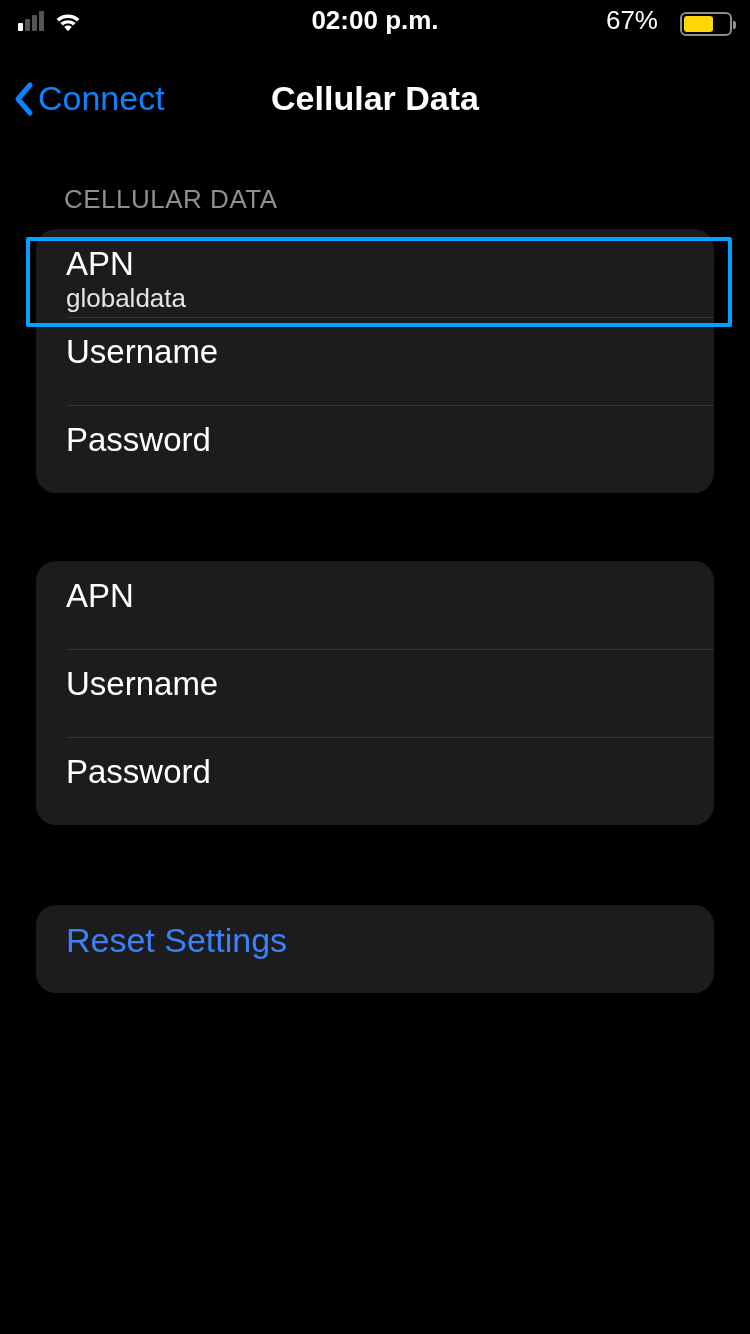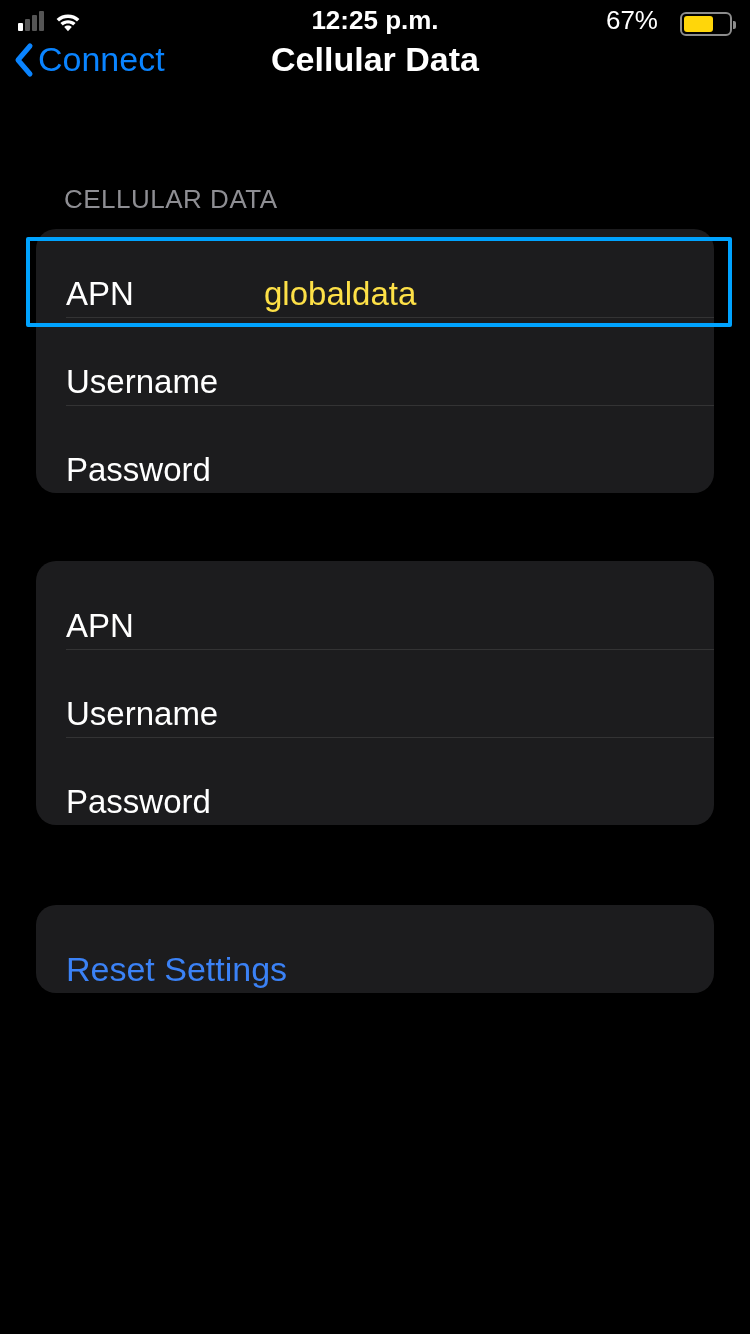--- a/index.html
+++ b/index.html
@@ -91,21 +91,21 @@
     .battery-fill {
       height: 100%;
       width: 67%;
       background: #ffd60a;
       border-radius: 3px;
     }
     
     .nav-bar {
       height: 78px;
       display: flex;
-      align-items: flex-start;
+      align-items: flex-end;
       padding: 0 12px;
       position: relative;
     }
     .back-btn {
       display: flex;
       align-items: center;
       color: #0a84ff;
       font-size: 34px;
       font-weight: 400;
       gap: 2px;
@@ -133,24 +133,25 @@
       letter-spacing: 0.5px;
       padding: 0 28px 14px 28px;
     }
     .group {
       background: #1c1c1e;
       border-radius: 20px;
       overflow: hidden;
     }
     .row {
       display: flex;
-      align-items: flex-end;
-      padding: 4px 30px;
+      align-items: flex-start;
+      padding: 16px 30px;
       height: 88px;
       position: relative;
+      flex-direction: column;
     }
     .row + .row::before {
       content: "";
       position: absolute;
       top: 0;
       left: 30px;
       right: 0;
       height: 1px;
       background: rgba(255,255,255,0.1);
     }
@@ -158,22 +159,22 @@
       font-size: 33px;
       color: #fff;
       width: 198px;
       flex-shrink: 0;
     }
     .row-input {
       flex: 1;
       background: transparent;
       border: none;
       outline: none;
-      color: #fde047;
-      font-size: 33px;
+      color: #e5e5e5;
+      font-size: 26px;
       font-family: inherit;
     }
     .highlight {
       position: absolute;
       border: 4px solid #00a3ff;
       pointer-events: none;
       border-radius: 2px;
     }
     .spacer-section {
       height: 68px;
@@ -199,21 +200,21 @@
         <span></span>
     </div>
     <div class="wifi">
       <svg viewBox="0 0 24 18" fill="none">
         <path d="M12 17 L8.8 13.2 C10.6 11.6 13.4 11.6 15.2 13.2 Z" fill="#fff"></path>
         <path d="M5.5 9.8 C9.1 6.6 14.9 6.6 18.5 9.8 L16.4 12 C13.9 9.8 10.1 9.8 7.6 12 Z" fill="#fff"></path>
         <path d="M2.2 6.4 C7.6 1.4 16.4 1.4 21.8 6.4 L19.7 8.6 C15.4 4.7 8.6 4.7 4.3 8.6 Z" fill="#fff"></path>
       </svg>
     </div>
   </div>
-  <div class="status-center">12:25 p.m.</div>
+  <div class="status-center">02:00 p.m.</div>
   <div class="status-right">
     <span>67%</span>
     <div class="battery">
       <div class="battery-fill"></div>
     </div>
   </div>
 </div>
 
 <div class="nav-bar">
   <div class="back-btn">

